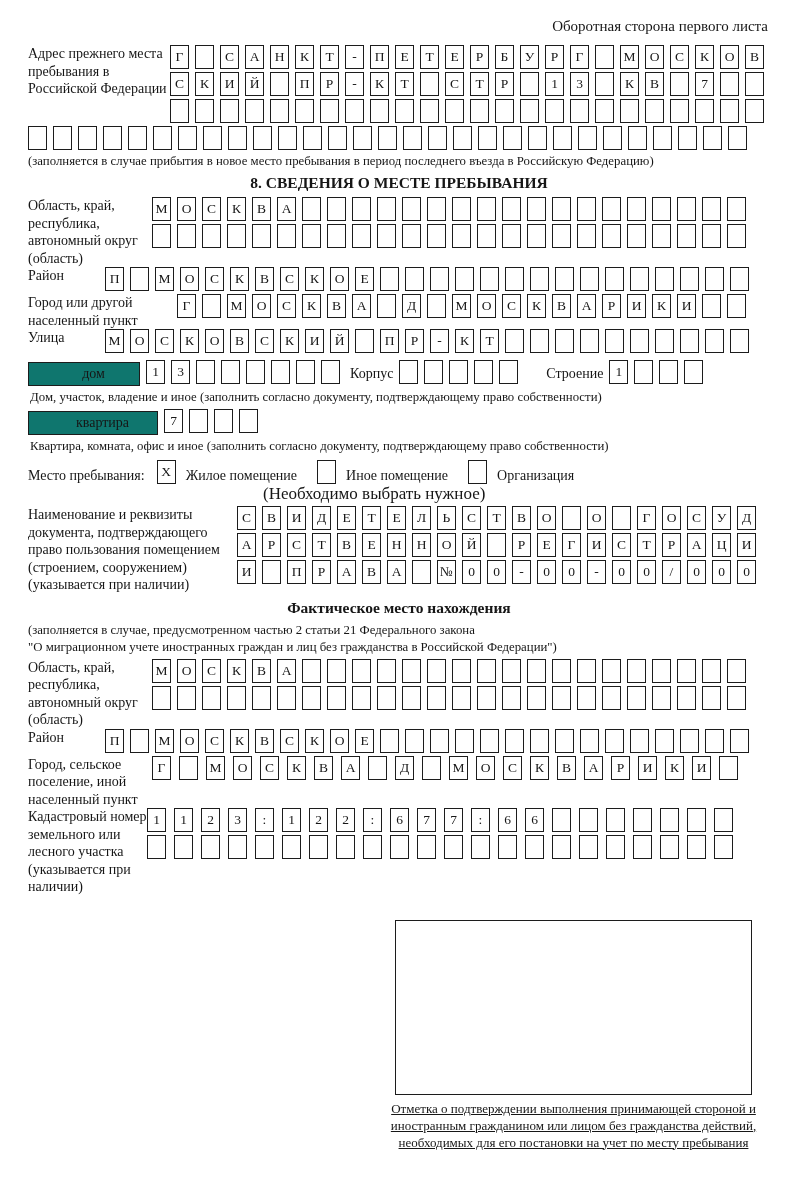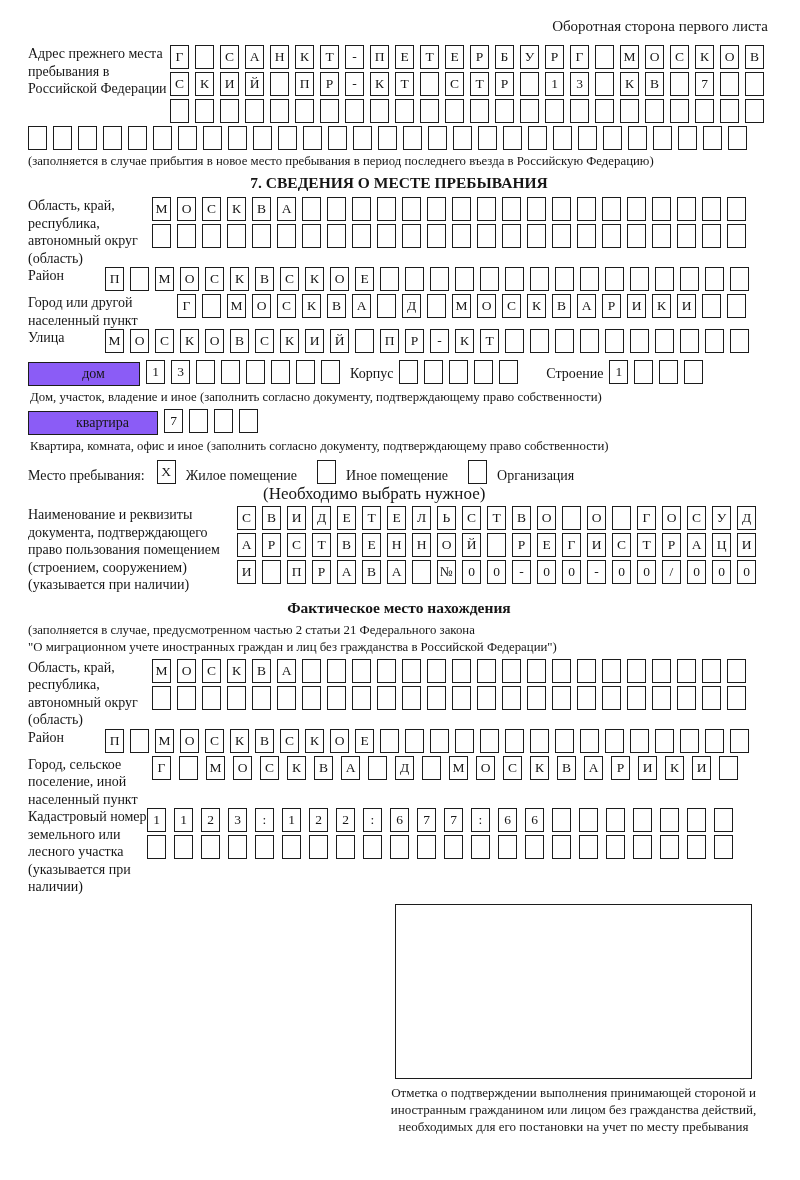--- a/index.html
+++ b/index.html
@@ -18,35 +18,35 @@
   .cell{width:19px;height:24px;border:1.6px solid #1c1c1c;box-sizing:border-box;
         display:flex;align-items:center;justify-content:center;
         font-size:13.5px;flex:none;background:#fff;}
   .caption{font-size:12.8px;line-height:16px;margin:1px 0 3px;}
   .caption.center{text-align:left;}
   .caption.left{text-align:left;margin-left:2px;}
   .sec-title{text-align:center;font-weight:bold;font-size:15.5px;margin:5px 0 5px;}
   .house-row{display:flex;align-items:center;margin:4px 0 2px;}
   .wide-box{border:1.6px solid #1c1c1c;height:24px;box-sizing:border-box;
             display:flex;align-items:center;justify-content:center;
-            font-size:14px;flex:none;background:#8b5cf6;padding-left:19px;}
+            font-size:14px;flex:none;background:#0f766e;padding-left:19px;}
   .w112{width:112px}.w130{width:130px}
   .inline-label{font-size:14px;margin:0 0 0 10px;flex:none;}
   .mlStr{margin-left:28px;}
   .ml6{margin-left:6px;}
   .stay-row{display:flex;align-items:flex-end;margin-top:6px;}
   .stay-label{font-size:14px;margin-right:6px;}
   .opt-label{font-size:14px;margin-left:10px;}
   .cell.chk{margin-left:20px;}
   .cell.chk.first{margin-left:6px;}
   .stay-caption{margin-left:235px;margin-top:2px;font-size:17px;}
   .doc-field{margin-top:4px;}
   .mt4{margin-top:4px;}
   .nm{margin-bottom:0;}
-  .confirm{margin-left:367px;width:385px;margin-top:8px;}
+  .confirm{margin-left:367px;width:385px;margin-top:24px;text-decoration:underline;}
   .confirm-box{width:357px;height:175px;border:1.8px solid #1c1c1c;
                box-sizing:border-box;background:#fff;}
   .confirm-caption{width:385px;margin-left:-14px;text-align:center;margin-top:5px;
                    font-size:13px;line-height:17px;}
 </style>
 </head>
 <body>
 
 <div class="page">
 
@@ -161,21 +161,21 @@
       <span class="cell">&nbsp;</span>
       <span class="cell">&nbsp;</span>
       <span class="cell">&nbsp;</span>
       <span class="cell">&nbsp;</span>
       <span class="cell">&nbsp;</span>
       <span class="cell">&nbsp;</span>
       <span class="cell">&nbsp;</span>
     </div>
   <div class="caption center">(заполняется в случае прибытия в новое место пребывания в период последнего въезда в Российскую Федерацию)</div>
 
-  <div class="sec-title">7. СВЕДЕНИЯ О МЕСТЕ ПРЕБЫВАНИЯ</div>
+  <div class="sec-title">8. СВЕДЕНИЯ О МЕСТЕ ПРЕБЫВАНИЯ</div>
 
   <div class="field">
     <div class="flabel w124">Область, край, республика, автономный округ (область)</div>
     <div class="rowstack">
       <div class="cellrow">
           <span class="cell">М</span>
           <span class="cell">О</span>
           <span class="cell">С</span>
           <span class="cell">К</span>
           <span class="cell">В</span>

